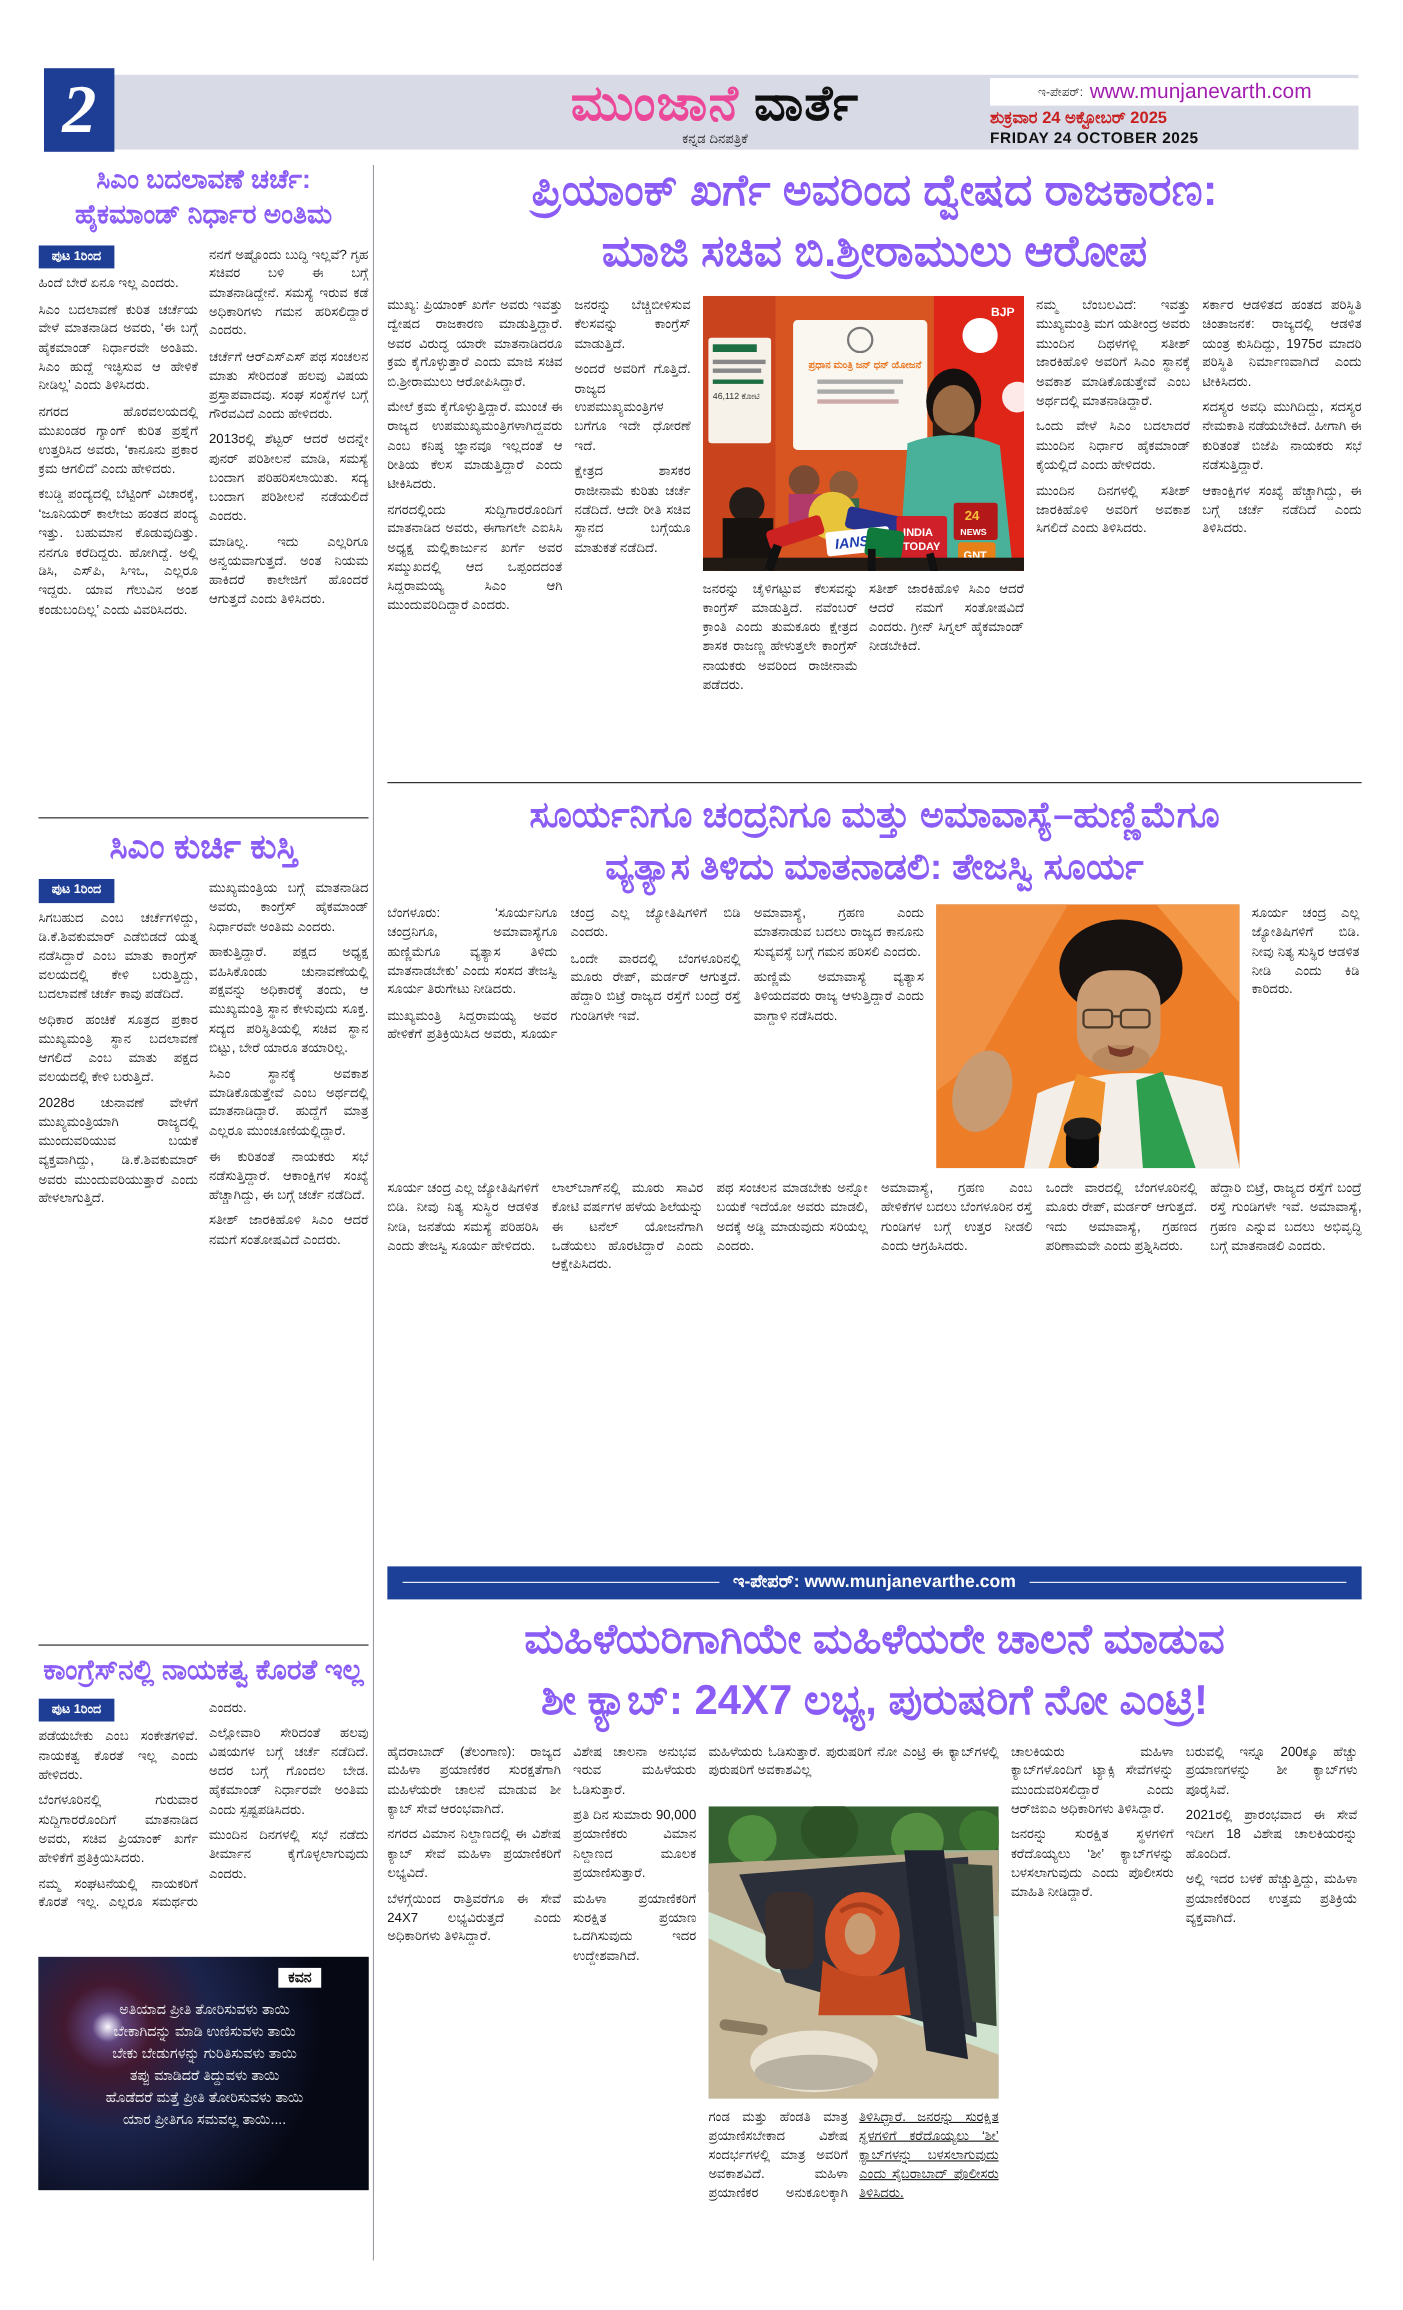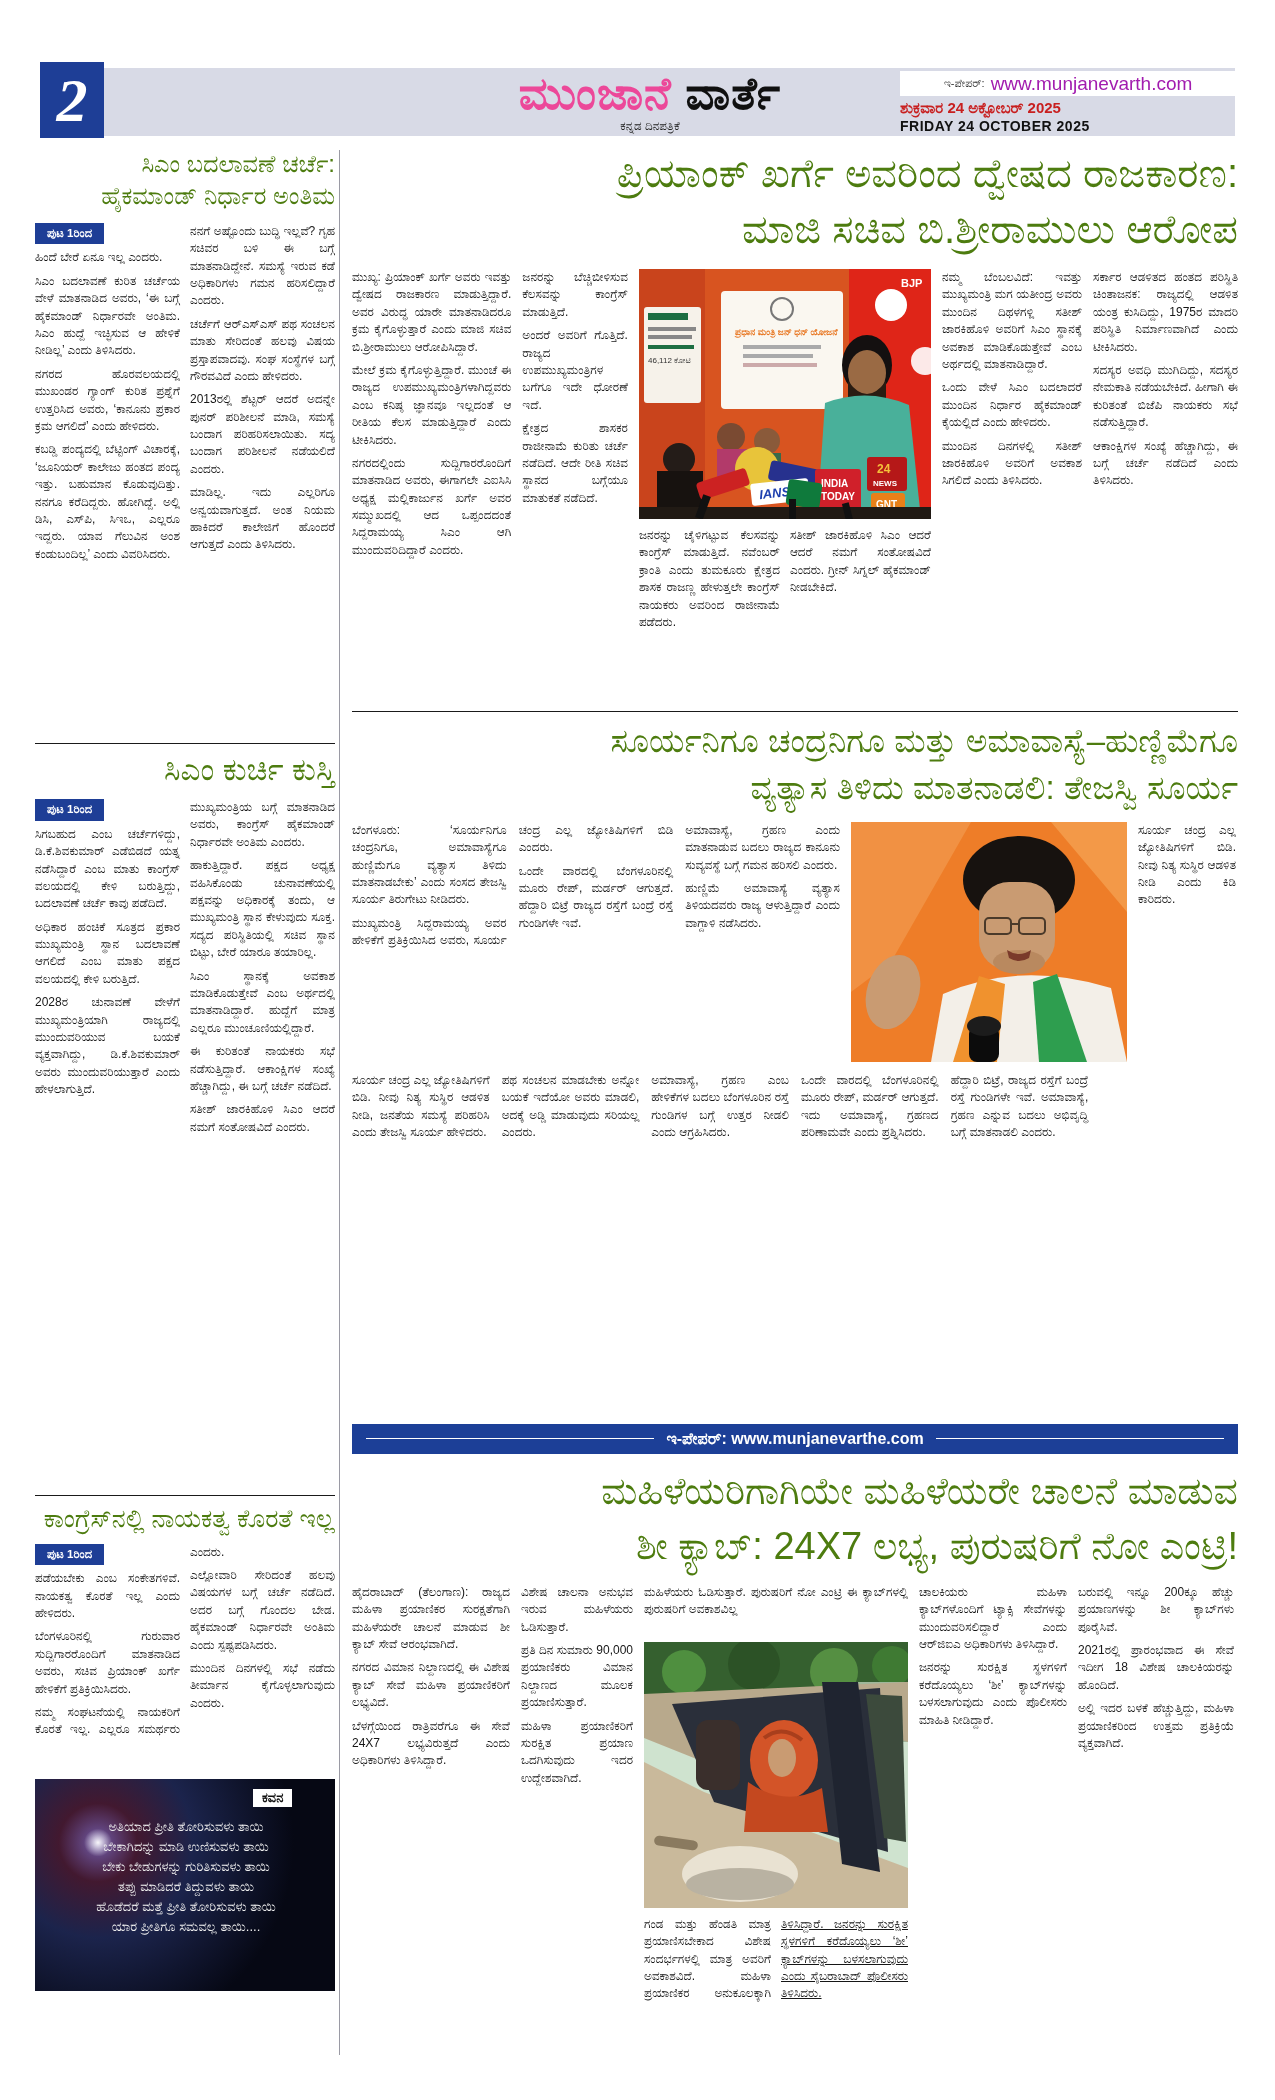--- a/index.html
+++ b/index.html
@@ -22,21 +22,21 @@
   .epaper-box .lbl{font-size:11px;color:#333;}
   .epaper-box .url{font-size:19px;font-weight:normal;color:#a21caf;}
   .date-kn{color:#c81f1f;font-weight:bold;font-size:15px;margin-top:3px;}
   .date-en{color:#111;font-weight:bold;font-size:14px;margin-top:1px;letter-spacing:.5px;}
   
   .vdivider{position:absolute;left:339px;top:150px;height:1905px;width:0;border-left:1px solid #9a9aa4;}
   .leftcol{position:absolute;left:35px;top:148px;width:300px;}
   .rightarea{position:absolute;left:352px;top:145px;width:886px;height:1915px;overflow:hidden;}
   .rule{border-top:1.5px solid #1a1a1a;margin:8px 0 6px;}
   
-  .hl{font-weight:normal;text-align:right;color:#4d7c0f;}
+  .hl{font-weight:bold;text-align:center;color:#8b5cf6;}
   .hl-l1{font-size:24px;line-height:1.35;}
   .hl-l2{font-size:31px;line-height:1.3;margin-top:2px;}
   .hl-l3{font-size:25px;line-height:1.3;margin-top:2px;}
   .hl-m1{font-size:40px;line-height:1.4;}
   .hl-m2{font-size:33px;line-height:1.42;}
   .hl-m3{font-size:38px;line-height:1.45;}
   
   .badge{display:inline-block;background:#1e3e96;color:#fff;font-size:11.5px;font-weight:bold;
     padding:2px 12px 3px;margin:0 6px 5px 0;}
   
@@ -258,20 +258,21 @@
           <rect x="118" y="204" width="30" height="36" rx="8" fill="#0c0c0c"></rect>
           <ellipse cx="133" cy="204" rx="17" ry="10" fill="#1c1c1c"></ellipse>
         </svg>
       </div>
       <div class="body colblk" style="width:98px;height:240px;">
           <p>ಸೂರ್ಯ ಚಂದ್ರ ಎಲ್ಲ ಜ್ಯೋತಿಷಿಗಳಿಗೆ ಬಿಡಿ. ನೀವು ನಿತ್ಯ ಸುಸ್ಥಿರ ಆಡಳಿತ ನೀಡಿ ಎಂದು ಕಿಡಿ ಕಾರಿದರು.</p>
         </div>
     </div>
     <div class="body" style="margin-top:10px;height:340px;column-count:6;column-gap:12px;overflow:hidden;">
         <p>ಸೂರ್ಯ ಚಂದ್ರ ಎಲ್ಲ ಜ್ಯೋತಿಷಿಗಳಿಗೆ ಬಿಡಿ. ನೀವು ನಿತ್ಯ ಸುಸ್ಥಿರ ಆಡಳಿತ ನೀಡಿ, ಜನತೆಯ ಸಮಸ್ಯೆ ಪರಿಹರಿಸಿ ಎಂದು ತೇಜಸ್ವಿ ಸೂರ್ಯ ಹೇಳಿದರು.</p>
+        <p>ಲಾಲ್‌ಬಾಗ್‌ನಲ್ಲಿ ಮೂರು ಸಾವಿರ ಕೋಟಿ ವರ್ಷಗಳ ಹಳೆಯ ಶಿಲೆಯನ್ನು ಈ ಟನೆಲ್ ಯೋಜನೆಗಾಗಿ ಒಡೆಯಲು ಹೊರಟಿದ್ದಾರೆ ಎಂದು ಆಕ್ಷೇಪಿಸಿದರು.</p>
         <p>ಪಥ ಸಂಚಲನ ಮಾಡಬೇಕು ಅನ್ನೋ ಬಯಕೆ ಇದೆಯೋ ಅವರು ಮಾಡಲಿ, ಅದಕ್ಕೆ ಅಡ್ಡಿ ಮಾಡುವುದು ಸರಿಯಲ್ಲ ಎಂದರು.</p>
         <p>ಅಮಾವಾಸ್ಯೆ, ಗ್ರಹಣ ಎಂಬ ಹೇಳಿಕೆಗಳ ಬದಲು ಬೆಂಗಳೂರಿನ ರಸ್ತೆ ಗುಂಡಿಗಳ ಬಗ್ಗೆ ಉತ್ತರ ನೀಡಲಿ ಎಂದು ಆಗ್ರಹಿಸಿದರು.</p>
         <p>ಒಂದೇ ವಾರದಲ್ಲಿ ಬೆಂಗಳೂರಿನಲ್ಲಿ ಮೂರು ರೇಪ್, ಮರ್ಡರ್ ಆಗುತ್ತದೆ. ಇದು ಅಮಾವಾಸ್ಯೆ, ಗ್ರಹಣದ ಪರಿಣಾಮವೇ ಎಂದು ಪ್ರಶ್ನಿಸಿದರು.</p>
         <p>ಹೆದ್ದಾರಿ ಬಿಟ್ರೆ, ರಾಜ್ಯದ ರಸ್ತೆಗೆ ಬಂದ್ರೆ ರಸ್ತೆ ಗುಂಡಿಗಳೇ ಇವೆ. ಅಮಾವಾಸ್ಯೆ, ಗ್ರಹಣ ಎನ್ನುವ ಬದಲು ಅಭಿವೃದ್ಧಿ ಬಗ್ಗೆ ಮಾತನಾಡಲಿ ಎಂದರು.</p>
       </div>
   </div>
 
   <div class="banner">
     <span class="bline"></span>
     <span class="btxt">ಇ-ಪೇಪರ್: www.munjanevarthe.com</span>

